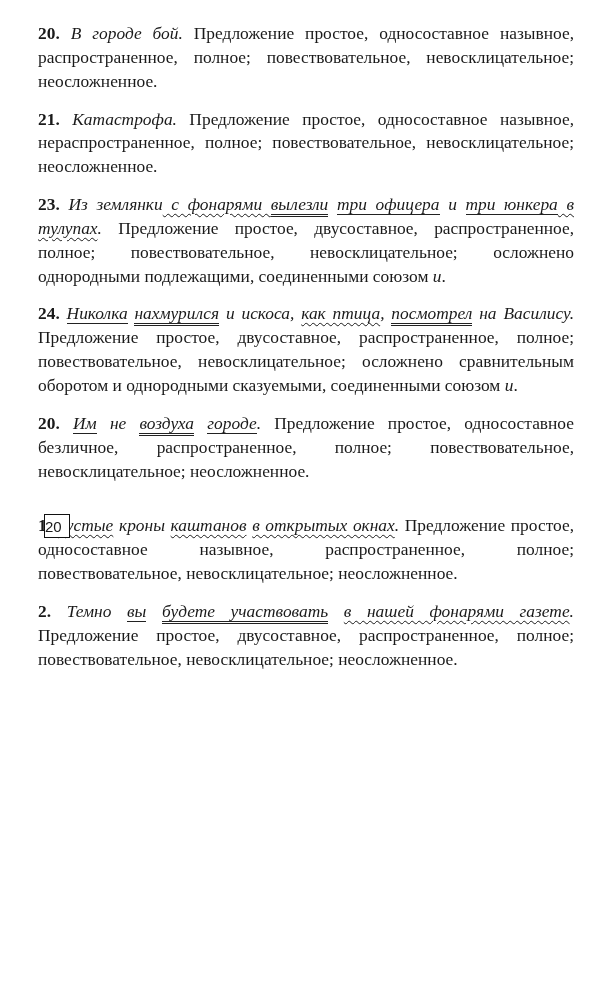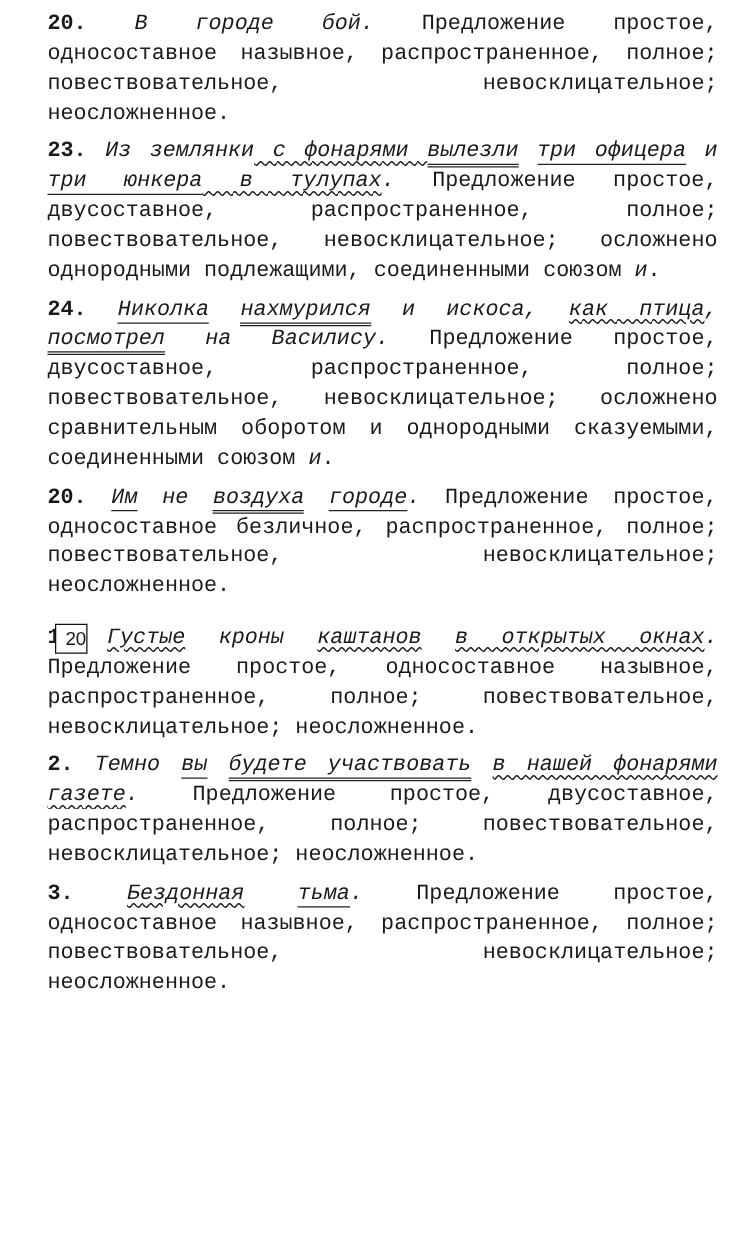--- a/index.html
+++ b/index.html
@@ -18,23 +18,22 @@
     position: relative;
     width: 600px;
     height: 1007px;
     padding: 8px 26px 0 38px;
     box-sizing: border-box;
   }
   .entry {
     font-size: 17.4px;
     line-height: 1.37;
     text-align: justify;
-    margin: 0 0 7px 0;
+    margin: 14px 0 7px 0;
     text-indent: 0;
-    font-family: Liberation Mono, monospace;
   }
   .num {
     font-weight: bold;
   }
   .it {
     font-style: italic;
   }
   
   .u1 {
     font-style: italic;
@@ -58,21 +57,21 @@
   }
   .exnum {
     position: absolute;
     left: 6px;
     width: 26px;
     height: 24px;
     border: 1.6px solid #111;
     font-family: "Liberation Sans", sans-serif;
     font-size: 15px;
     font-weight: normal;
-    text-align: right;
+    text-align: left;
     line-height: 23px;
     box-sizing: border-box;
     background: #fff;
   }
   .block-with-marker {
     position: relative;
   }
   .gap {
     height: 10px;
   }
@@ -81,20 +80,24 @@
 <body>
 
 <div class="page">
 
   <div class="entries-block">
     <p class="entry">
       <span class="num">20.</span>
       <span class="it">В городе бой.</span><span> Предложение простое, односоставное назывное, распространенное, полное; повествовательное, невосклицательное; неосложненное.</span>
     </p>
 
+    <p class="entry">
+      <span class="num">21.</span>
+      <span class="it">Катастрофа.</span><span> Предложение простое, односоставное назывное, нераспространенное, полное; повествовательное, невосклицательное; неосложненное.</span>
+    </p>
 
 
     <p class="entry">
       <span class="num">23.</span>
       <span class="exline"><span class="it">Из землянки</span><span class="wavy"> с фонарями </span><span class="u2">вылезли</span><span class="it"> </span><span class="u1">три офицера</span><span class="it"> и </span><span class="u1">три юнкера</span><span class="wavy"> в тулупах</span><span class="it">.</span></span><span> Предложение простое, двусоставное, распространенное, полное; повествовательное, невосклицательное; осложнено однородными подлежащими, соединенными союзом </span><span class="it">и</span><span>.</span>
     </p>
 
     <p class="entry">
       <span class="num">24.</span>
       <span class="exline"><span class="u1">Николка</span><span class="it"> </span><span class="u2">нахмурился</span><span class="it"> и искоса, </span><span class="wavy">как птица</span><span class="it">, </span><span class="u2">посмотрел</span><span class="it"> </span><span class="it">на Василису</span><span class="it">.</span></span><span> Предложение простое, двусоставное, распространенное, полное; повествовательное, невосклицательное; осложнено сравнительным оборотом и однородными сказуемыми, соединенными союзом </span><span class="it">и</span><span>.</span>
@@ -114,19 +117,15 @@
     <p class="entry">
       <span class="num">1.</span>
       <span class="exline"><span class="wavy">Густые</span><span class="it"> </span><span class="it">кроны</span><span class="it"> </span><span class="wavy">каштанов</span><span class="it"> </span><span class="wavy">в открытых окнах</span><span class="it">.</span></span><span> Предложение простое, односоставное назывное, распространенное, полное; повествовательное, невосклицательное; неосложненное.</span>
     </p>
 
     <p class="entry">
       <span class="num">2.</span>
       <span class="exline"><span class="it">Темно </span><span class="u1">вы</span><span class="it"> </span><span class="u2">будете участвовать</span><span class="it"> </span><span class="wavy">в нашей фонарями газете</span><span class="it">.</span></span><span> Предложение простое, двусоставное, распространенное, полное; повествовательное, невосклицательное; неосложненное.</span>
     </p>
 
-    <p class="entry">
-      <span class="num">3.</span>
-      <span class="exline"><span class="wavy">Бездонная</span><span class="it"> </span><span class="u1">тьма</span><span class="it">.</span></span><span> Предложение простое, односоставное назывное, распространенное, полное; повествовательное, невосклицательное; неосложненное.</span>
-    </p>
   </div>
 
 </div>
 
 </body></html>

